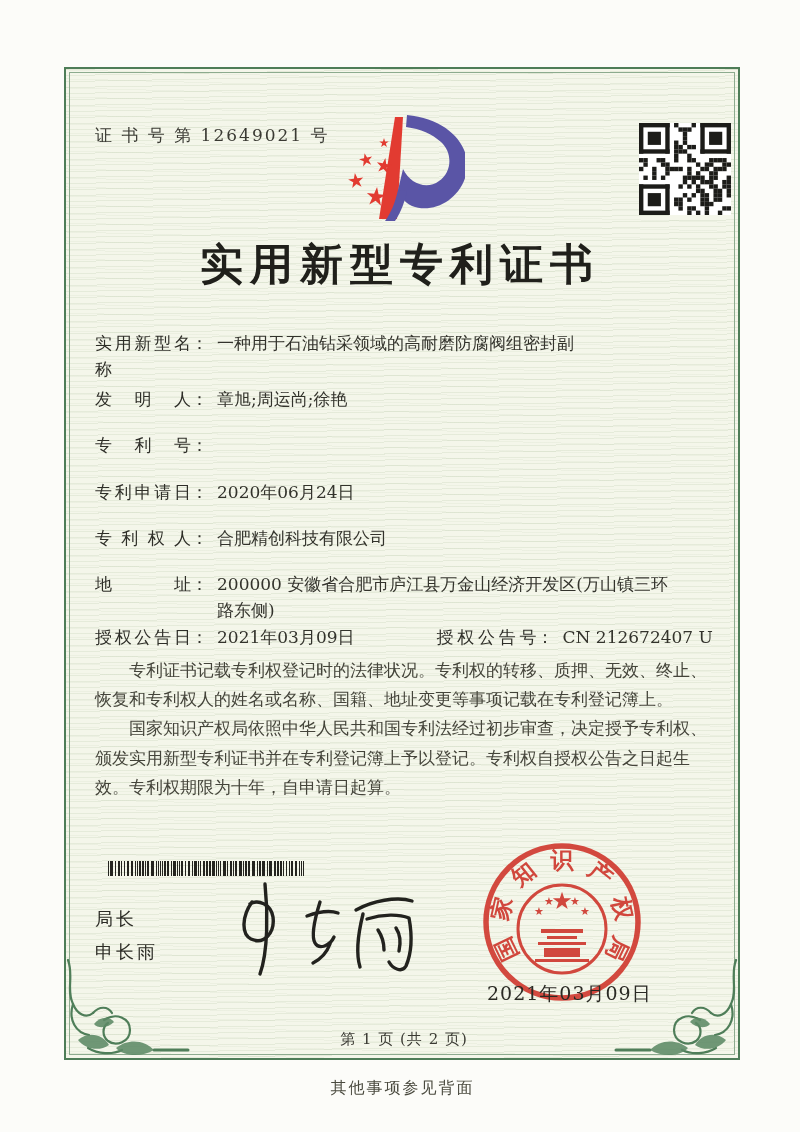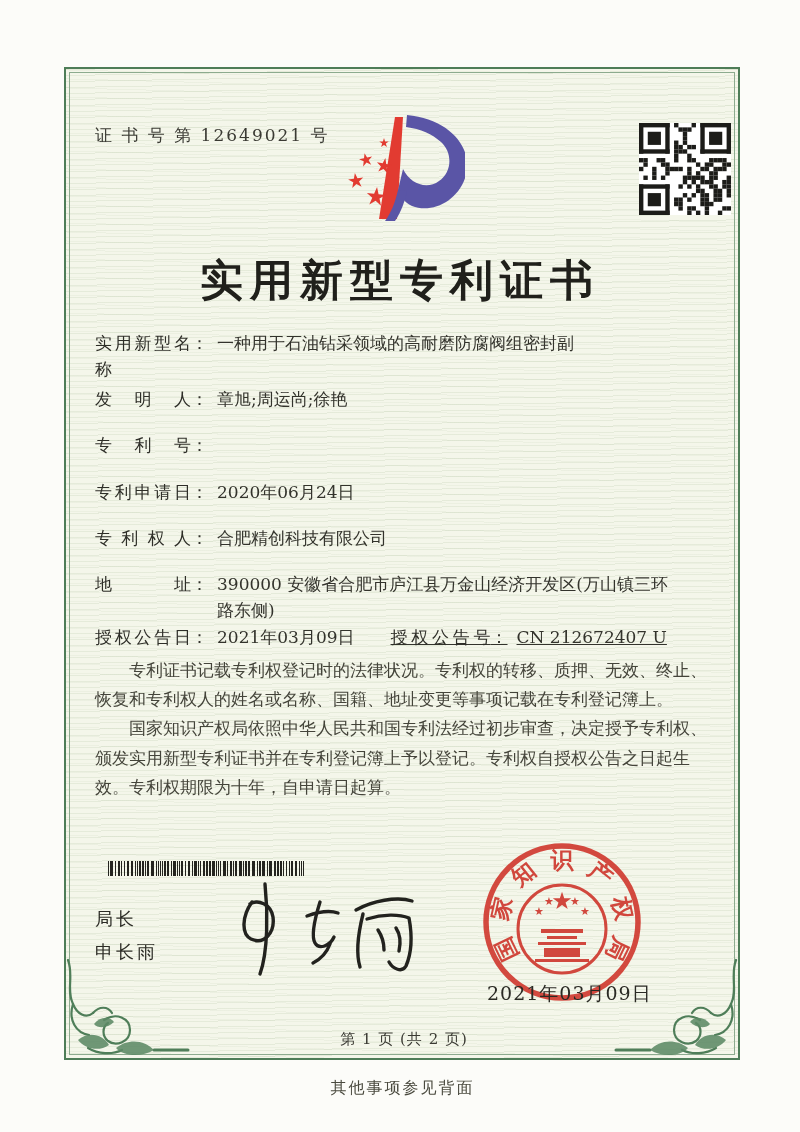--- a/index.html
+++ b/index.html
@@ -25,31 +25,31 @@
   }
 
   .abs { position:absolute; }
 
   .cert-no { left:95px; top:124px; font-size:17px; letter-spacing:2px; color:#3a3a33; }
 
   .logo { left:335px; top:111px; width:130px; height:117px; }
   .qr   { left:639px; top:123px; width:92px; height:92px; }
 
   .title {
-    left:0; right:0; top:252px; text-align:center;
+    left:0; right:0; top:236px; text-align:center;
     font-size:43px; font-weight:700; letter-spacing:7px; color:#20201b;
   }
 
   .field-row { position:absolute; left:95px; display:flex; align-items:flex-start;
     font-size:17px; color:#33332c; line-height:1.5; }
   .flabel { width:96px; text-align:justify; text-align-last:justify; color:#2e2e28; flex:none; }
   .fcolon { flex:none; }
   .fvalue { margin-left:9px; }
   .fvalue.wrap { width:452px; }
-  .pair2 { display:flex; margin-left:36px;text-decoration:underline; }
+  .pair2 { display:flex; margin-left:82px; }
   .pair2 .flabel { width:100px; }
 
   .paras { left:95px; top:656px; width:618px; font-size:17px; line-height:1.72;
     color:#44443a; }
   .paras p { text-indent:2em; }
 
   .barcode { left:108px; top:861px; width:198px; height:15px; }
 
   .sig-title { left:95px; top:907px; font-size:18px; color:#2c2c26; letter-spacing:3px; }
   .sig-name  { left:95px; top:940px; font-size:18px; color:#2c2c26; letter-spacing:3px; }
@@ -278,21 +278,21 @@
     <span class="fvalue">2020年06月24日</span>
   </div>
   <div class="field-row" style="top:526px">
     <span class="flabel">专利权人</span>
       <span class="fcolon">：</span>
     <span class="fvalue">合肥精创科技有限公司</span>
   </div>
   <div class="field-row" style="top:572px">
     <span class="flabel">地址</span>
       <span class="fcolon">：</span>
-    <span class="fvalue wrap">390000 安徽省合肥市庐江县万金山经济开发区(万山镇三环路东侧)</span>
+    <span class="fvalue wrap">200000 安徽省合肥市庐江县万金山经济开发区(万山镇三环路东侧)</span>
   </div>
   <div class="field-row" style="top:625px">
     <span class="flabel">授权公告日</span>
       <span class="fcolon">：</span>
     <span class="fvalue">2021年03月09日</span>
     <span class="pair2">
       <span class="flabel">授权公告号</span>
         <span class="fcolon">：</span>
       <span class="fvalue">CN 212672407 U</span>
     </span>

